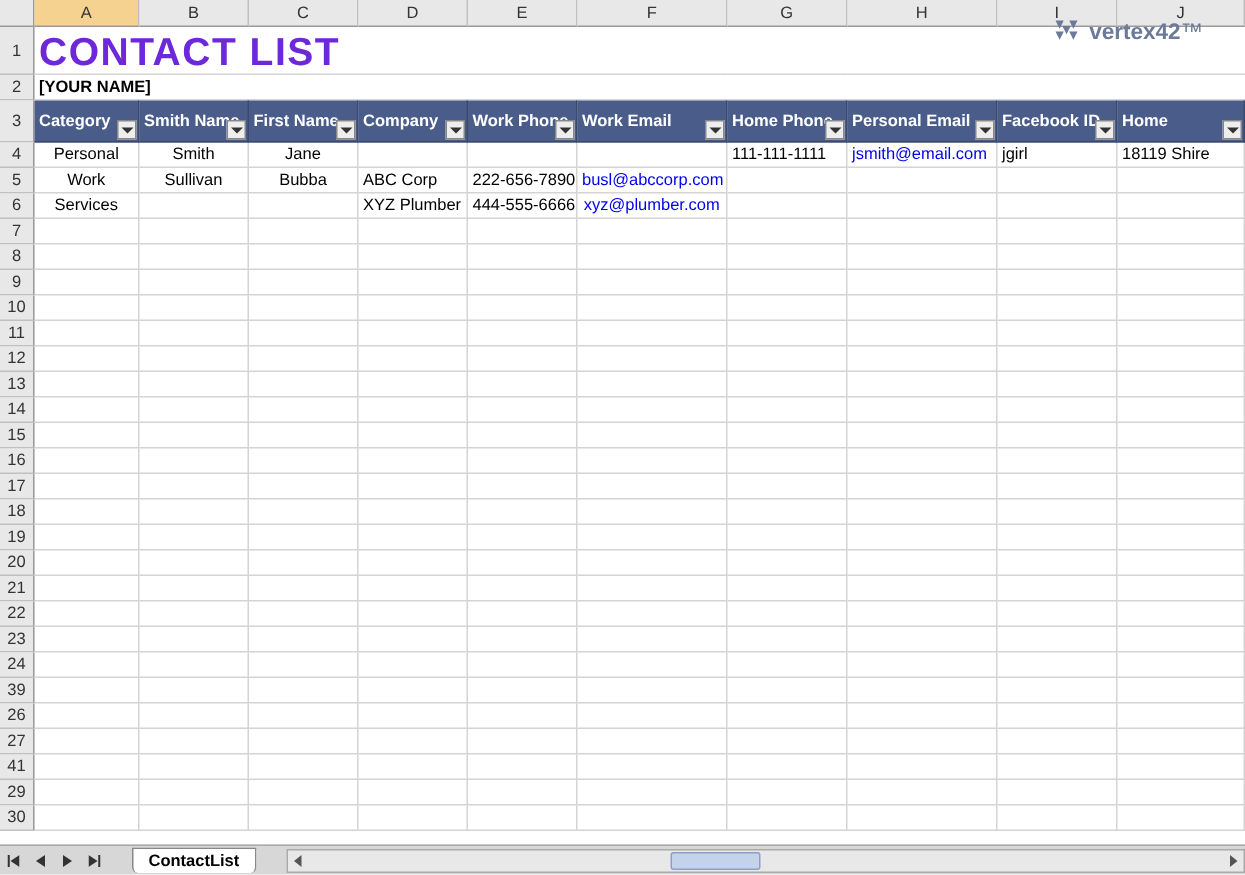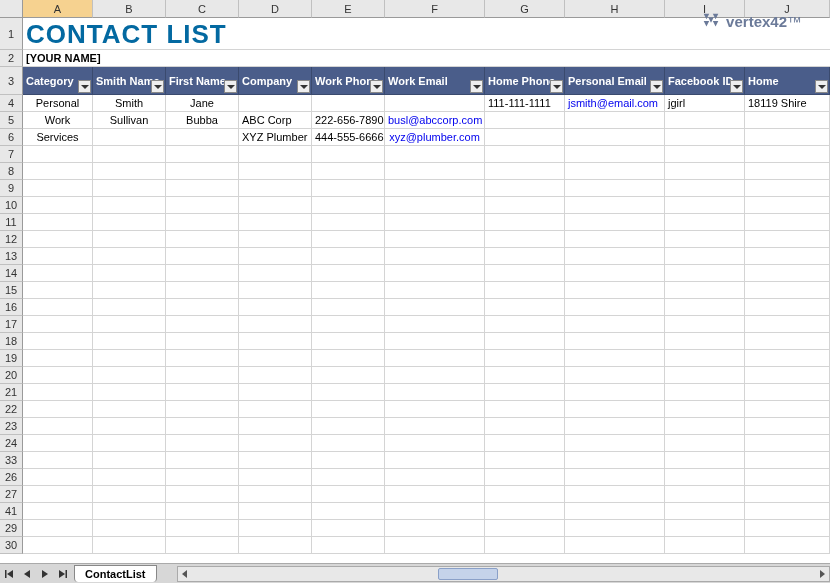--- a/index.html
+++ b/index.html
@@ -56,21 +56,21 @@
   white-space: nowrap;
   text-align: left;
 }
 .row1 .cell { height: 32px; line-height: 32px; border-right: none; border-bottom: 1px solid #d4d4d4; }
 .row1 .rowhdr { height: 32px; line-height: 32px; }
 .row2 .cell { height: 17px; border-right: none; }
 .title-text {
   font-family: Arial, sans-serif;
   font-size: 26px;
   font-weight: bold;
-  color: #0369a1;
+  color: #6d28d9;
   letter-spacing: 1px;
 }
 .subtitle {
   font-weight: bold;
   font-size: 11px;
   color: #000;
 }
 .hdrcell {
   background: #4a5d8a;
   color: #fff;
@@ -140,21 +140,21 @@
   justify-content: center;
   cursor: pointer;
 }
 .navbtn svg { width: 8px; height: 8px; fill: #333; }
 .tab {
   background: #fff;
   border: 1px solid #888;
   border-bottom: none;
   border-radius: 0 0 4px 4px;
   padding: 2px 10px;
-  margin-left: 2px;
+  margin-left: 16px;
   font-weight: bold;
   cursor: pointer;
 }
 .hscroll {
   flex: 1;
   margin-left: 20px;
   height: 16px;
   background: #e8e8e8;
   border: 1px solid #aaa;
   position: relative;
@@ -250,21 +250,21 @@
     <div style="display: contents;"><div class="rowhdr">15</div><div class="cell"></div><div class="cell"></div><div class="cell"></div><div class="cell"></div><div class="cell"></div><div class="cell"></div><div class="cell"></div><div class="cell"></div><div class="cell"></div><div class="cell"></div></div>
     <div style="display: contents;"><div class="rowhdr">16</div><div class="cell"></div><div class="cell"></div><div class="cell"></div><div class="cell"></div><div class="cell"></div><div class="cell"></div><div class="cell"></div><div class="cell"></div><div class="cell"></div><div class="cell"></div></div>
     <div style="display: contents;"><div class="rowhdr">17</div><div class="cell"></div><div class="cell"></div><div class="cell"></div><div class="cell"></div><div class="cell"></div><div class="cell"></div><div class="cell"></div><div class="cell"></div><div class="cell"></div><div class="cell"></div></div>
     <div style="display: contents;"><div class="rowhdr">18</div><div class="cell"></div><div class="cell"></div><div class="cell"></div><div class="cell"></div><div class="cell"></div><div class="cell"></div><div class="cell"></div><div class="cell"></div><div class="cell"></div><div class="cell"></div></div>
     <div style="display: contents;"><div class="rowhdr">19</div><div class="cell"></div><div class="cell"></div><div class="cell"></div><div class="cell"></div><div class="cell"></div><div class="cell"></div><div class="cell"></div><div class="cell"></div><div class="cell"></div><div class="cell"></div></div>
     <div style="display: contents;"><div class="rowhdr">20</div><div class="cell"></div><div class="cell"></div><div class="cell"></div><div class="cell"></div><div class="cell"></div><div class="cell"></div><div class="cell"></div><div class="cell"></div><div class="cell"></div><div class="cell"></div></div>
     <div style="display: contents;"><div class="rowhdr">21</div><div class="cell"></div><div class="cell"></div><div class="cell"></div><div class="cell"></div><div class="cell"></div><div class="cell"></div><div class="cell"></div><div class="cell"></div><div class="cell"></div><div class="cell"></div></div>
     <div style="display: contents;"><div class="rowhdr">22</div><div class="cell"></div><div class="cell"></div><div class="cell"></div><div class="cell"></div><div class="cell"></div><div class="cell"></div><div class="cell"></div><div class="cell"></div><div class="cell"></div><div class="cell"></div></div>
     <div style="display: contents;"><div class="rowhdr">23</div><div class="cell"></div><div class="cell"></div><div class="cell"></div><div class="cell"></div><div class="cell"></div><div class="cell"></div><div class="cell"></div><div class="cell"></div><div class="cell"></div><div class="cell"></div></div>
     <div style="display: contents;"><div class="rowhdr">24</div><div class="cell"></div><div class="cell"></div><div class="cell"></div><div class="cell"></div><div class="cell"></div><div class="cell"></div><div class="cell"></div><div class="cell"></div><div class="cell"></div><div class="cell"></div></div>
-    <div style="display: contents;"><div class="rowhdr">33</div><div class="cell"></div><div class="cell"></div><div class="cell"></div><div class="cell"></div><div class="cell"></div><div class="cell"></div><div class="cell"></div><div class="cell"></div><div class="cell"></div><div class="cell"></div></div>
+    <div style="display: contents;"><div class="rowhdr">39</div><div class="cell"></div><div class="cell"></div><div class="cell"></div><div class="cell"></div><div class="cell"></div><div class="cell"></div><div class="cell"></div><div class="cell"></div><div class="cell"></div><div class="cell"></div></div>
     <div style="display: contents;"><div class="rowhdr">26</div><div class="cell"></div><div class="cell"></div><div class="cell"></div><div class="cell"></div><div class="cell"></div><div class="cell"></div><div class="cell"></div><div class="cell"></div><div class="cell"></div><div class="cell"></div></div>
     <div style="display: contents;"><div class="rowhdr">27</div><div class="cell"></div><div class="cell"></div><div class="cell"></div><div class="cell"></div><div class="cell"></div><div class="cell"></div><div class="cell"></div><div class="cell"></div><div class="cell"></div><div class="cell"></div></div>
     <div style="display: contents;"><div class="rowhdr">41</div><div class="cell"></div><div class="cell"></div><div class="cell"></div><div class="cell"></div><div class="cell"></div><div class="cell"></div><div class="cell"></div><div class="cell"></div><div class="cell"></div><div class="cell"></div></div>
     <div style="display: contents;"><div class="rowhdr">29</div><div class="cell"></div><div class="cell"></div><div class="cell"></div><div class="cell"></div><div class="cell"></div><div class="cell"></div><div class="cell"></div><div class="cell"></div><div class="cell"></div><div class="cell"></div></div>
     <div style="display: contents;"><div class="rowhdr">30</div><div class="cell"></div><div class="cell"></div><div class="cell"></div><div class="cell"></div><div class="cell"></div><div class="cell"></div><div class="cell"></div><div class="cell"></div><div class="cell"></div><div class="cell"></div></div>
   </div>
 
 <div class="logo">
   <svg viewBox="0 0 24 24">
     <g fill="#6b7a99">

